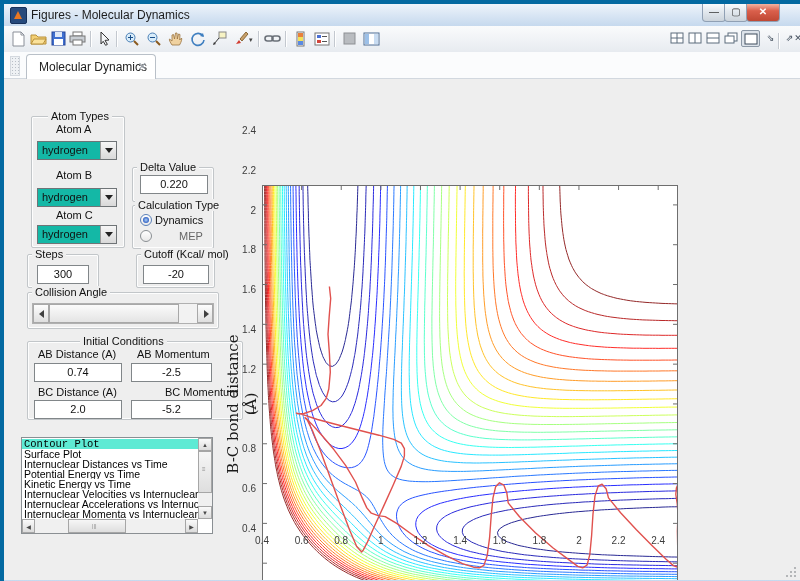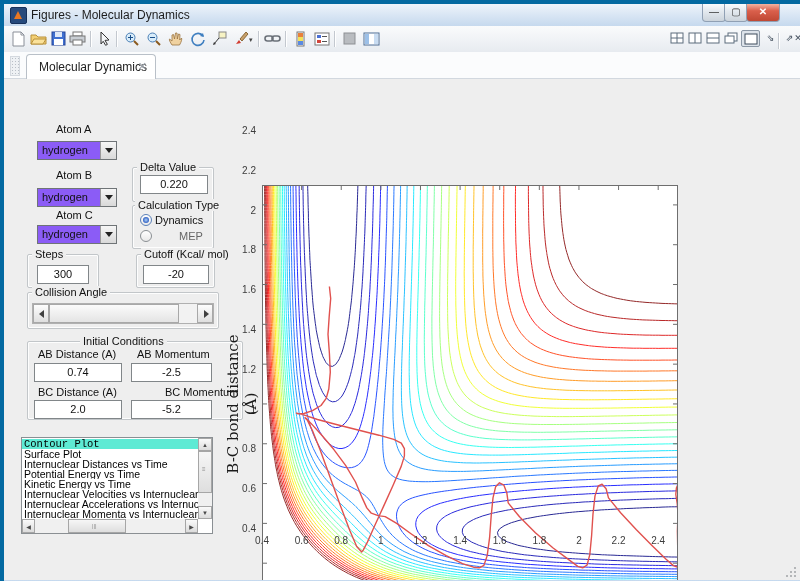--- a/index.html
+++ b/index.html
@@ -29,21 +29,21 @@
   #gripstrip{position:absolute;left:6px;top:4px;width:8px;height:18px;background:#eef1f4;border:1px solid #d4d9df;
     background-image:radial-gradient(#b9bfc7 1px,transparent 1px);background-size:3px 3px;}
   #tab{position:absolute;left:22px;top:2px;width:128px;height:24px;background:#fff;border:1px solid #b9c0c8;border-bottom:none;border-radius:4px 4px 0 0;}
   #tab-label{position:absolute;left:12px;top:5px;font-size:12px;color:#222;}
   #tab-close{position:absolute;right:8px;top:5px;font-size:11px;color:#9aa1a9;}
   
   .gbox{position:absolute;border:1px solid #c2c6c9;border-radius:2px;box-shadow:inset 0 0 0 1px #fdfdfd;}
   .gleg{position:absolute;top:-7px;font-size:11px;color:#111;background:#eeeeee;padding:0 3px;white-space:nowrap;}
   .lbl{position:absolute;font-size:11px;color:#111;white-space:nowrap;}
   .field{position:absolute;background:#fff;border:1px solid #818689;font-size:11px;color:#111;text-align:center;line-height:17px;}
-  .dd{position:absolute;height:17px;background:#8b5cf6;border:1px solid #6f7477;}
+  .dd{position:absolute;height:17px;background:#14b8a6;border:1px solid #6f7477;}
   .ddval{position:absolute;left:4px;top:2px;font-size:11px;color:#111;}
   .ddbtn{position:absolute;right:0;top:0;width:15px;height:100%;background:linear-gradient(#f6f6f6,#d9d9d9);border-left:1px solid #9a9a9a;}
   .ddbtn:before{content:"";position:absolute;left:4px;top:6px;border-left:4px solid transparent;border-right:4px solid transparent;border-top:5px solid #222;}
   #update-btn{position:absolute;left:130px;top:118px;width:77px;height:38px;border:1px solid #6f9fc0;border-radius:3px;
     background:linear-gradient(#eaf6fc,#c3e4f5 45%,#a9d9f1);font-size:11px;color:#111;
     display:flex;align-items:center;justify-content:center;outline:1px dashed #4a708b;outline-offset:-4px;}
   .radio{position:absolute;width:10px;height:10px;border-radius:50%;border:1px solid #8a8f93;background:linear-gradient(#fff,#e9e9e9);}
   .radio.sel{border-color:#5a80b8;}
   .radio.sel:before{content:"";position:absolute;left:2px;top:2px;width:6px;height:6px;border-radius:50%;background:radial-gradient(#9cc2f0 10%,#2f5fc4 70%);}
   
@@ -241,20 +241,23 @@
     </div>
 
   <div id="tabbar">
     <div id="gripstrip"></div>
     <div id="tab">
       <span id="tab-label">Molecular Dynamics</span>
       <span id="tab-close">✕</span>
     </div>
   </div>
 
+  <div class="gbox" style="left:27px;top:112px;width:92px;height:130px;">
+    <span class="gleg" style="left:16px;">Atom Types</span>
+  </div>
   <span class="lbl" style="left:52px;top:119px;">Atom A</span>
   <div class="dd" style="left:33px;top:137px;width:78px;">
     <span class="ddval">hydrogen</span>
     <span class="ddbtn"></span>
   </div>
   <span class="lbl" style="left:52px;top:165px;">Atom B</span>
   <div class="dd" style="left:33px;top:184px;width:78px;">
     <span class="ddval">hydrogen</span>
     <span class="ddbtn"></span>
   </div>

